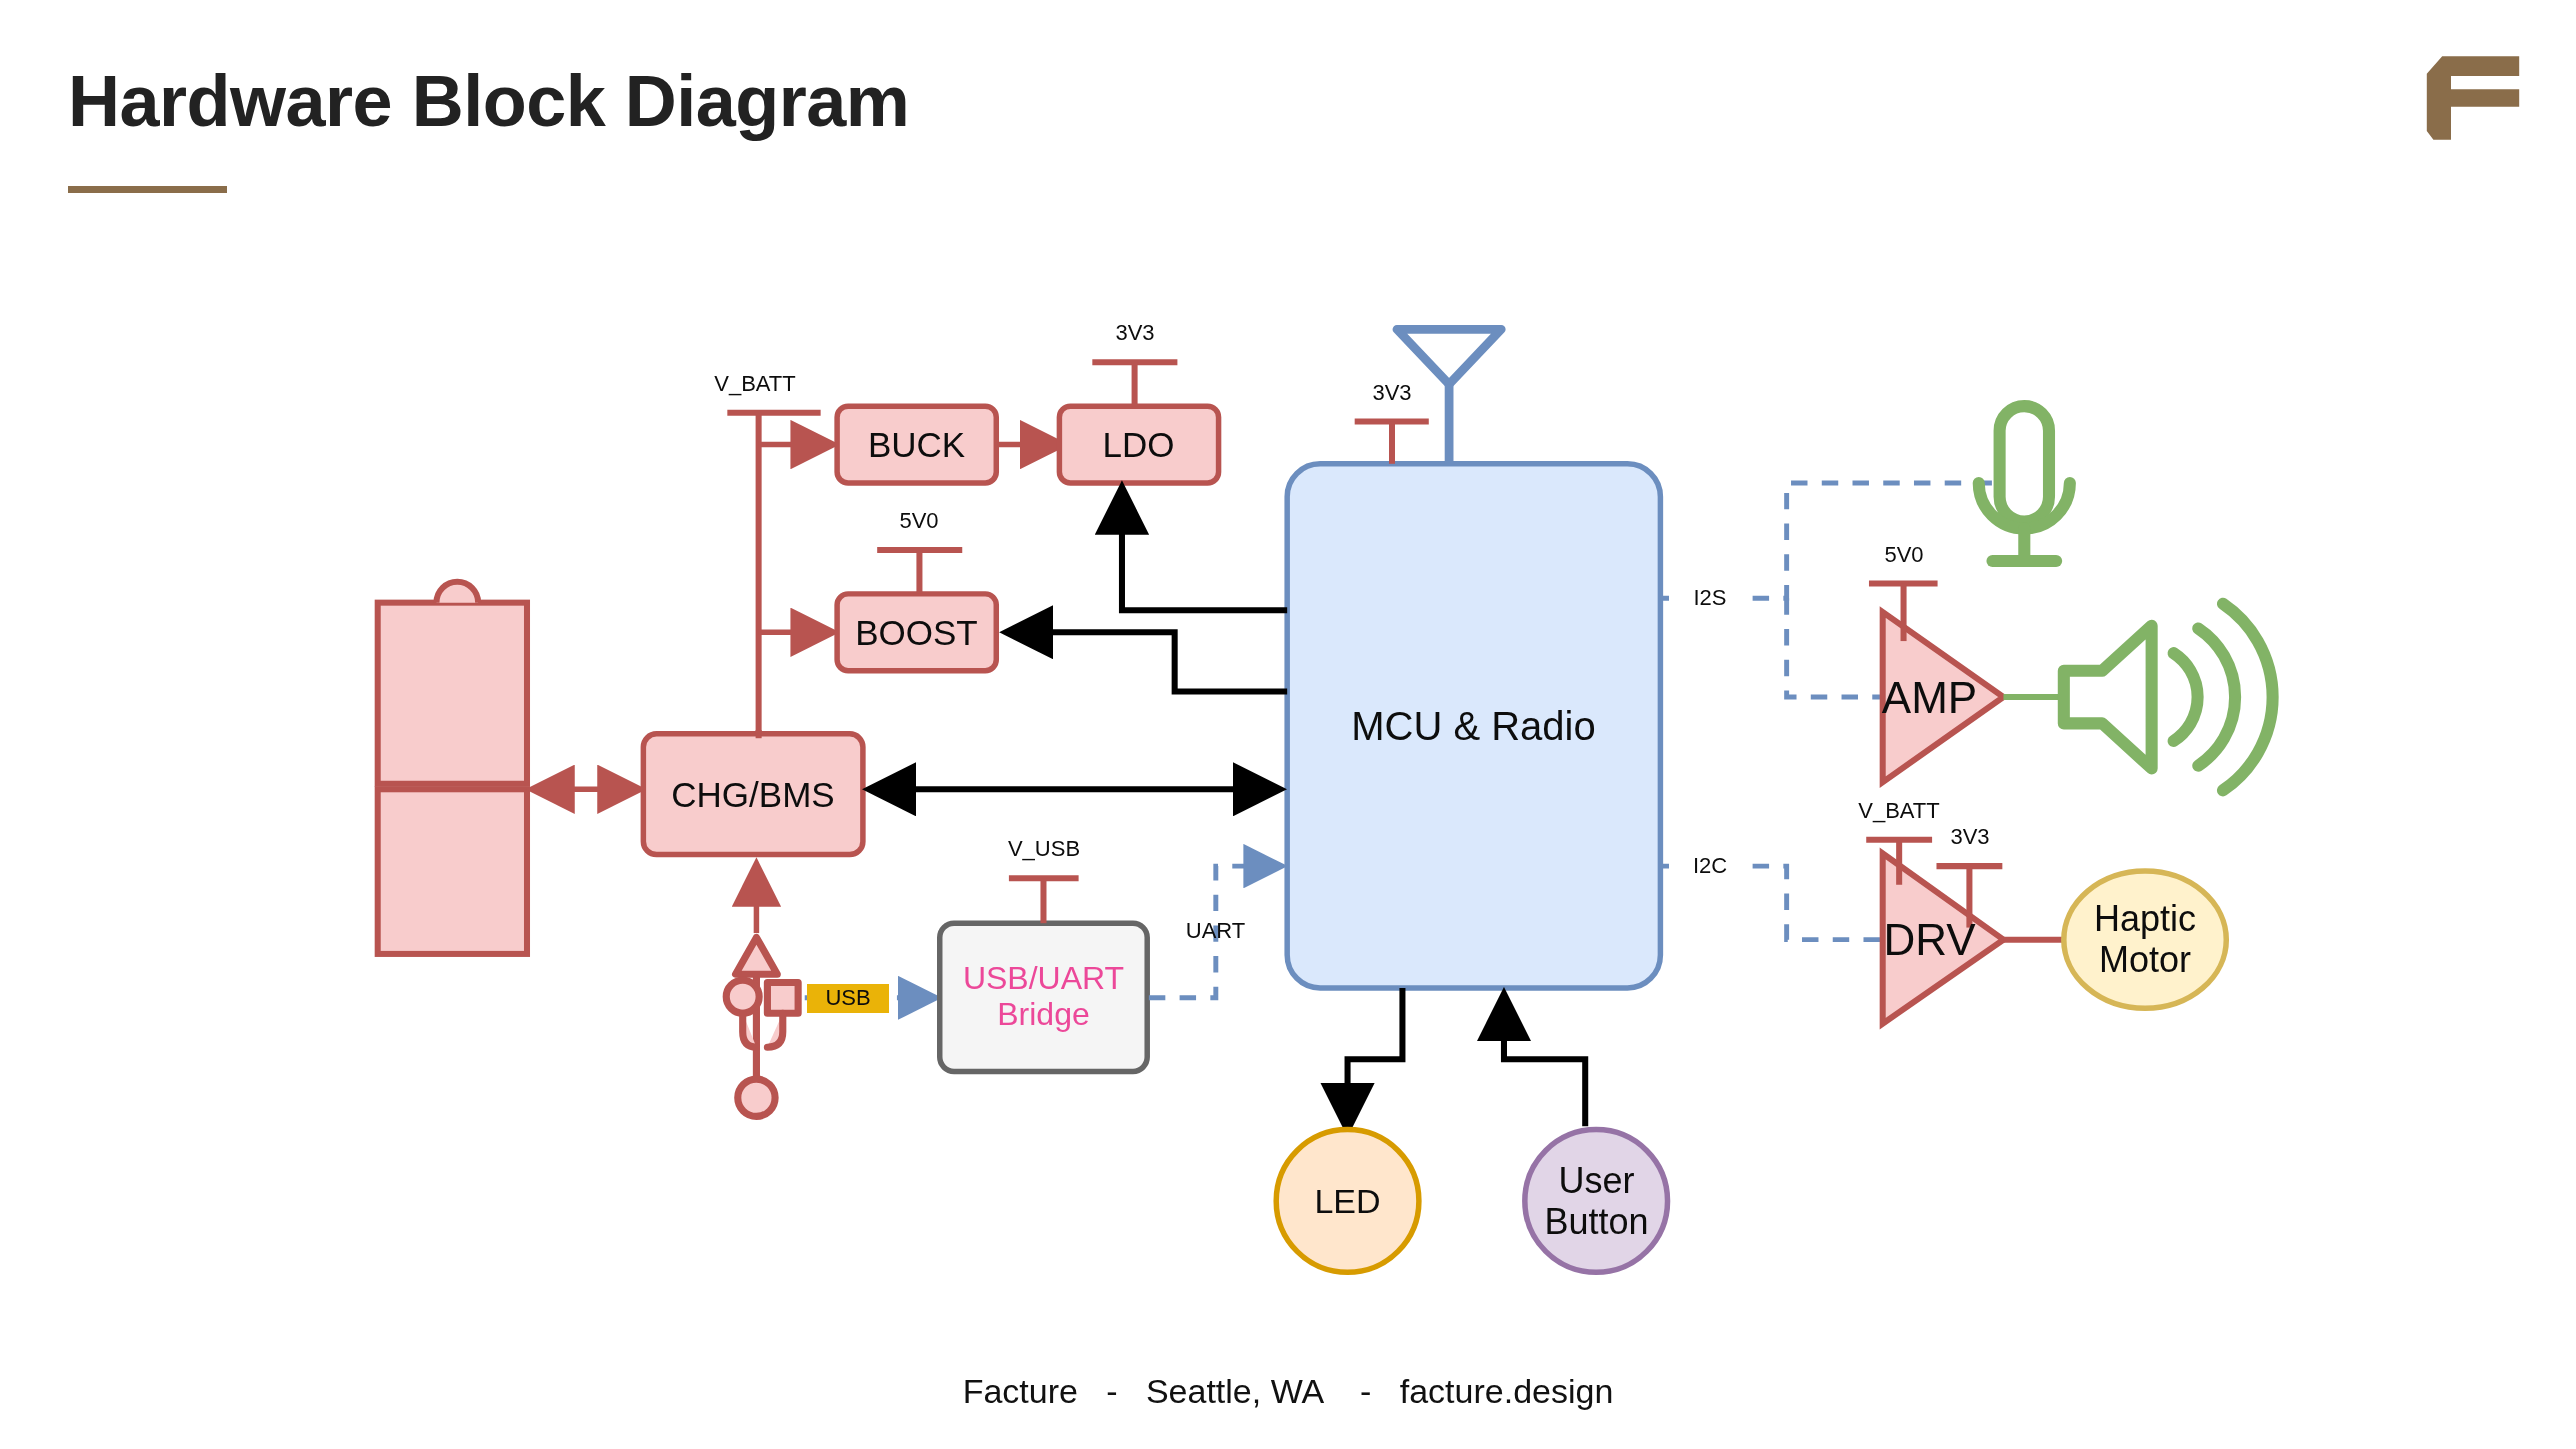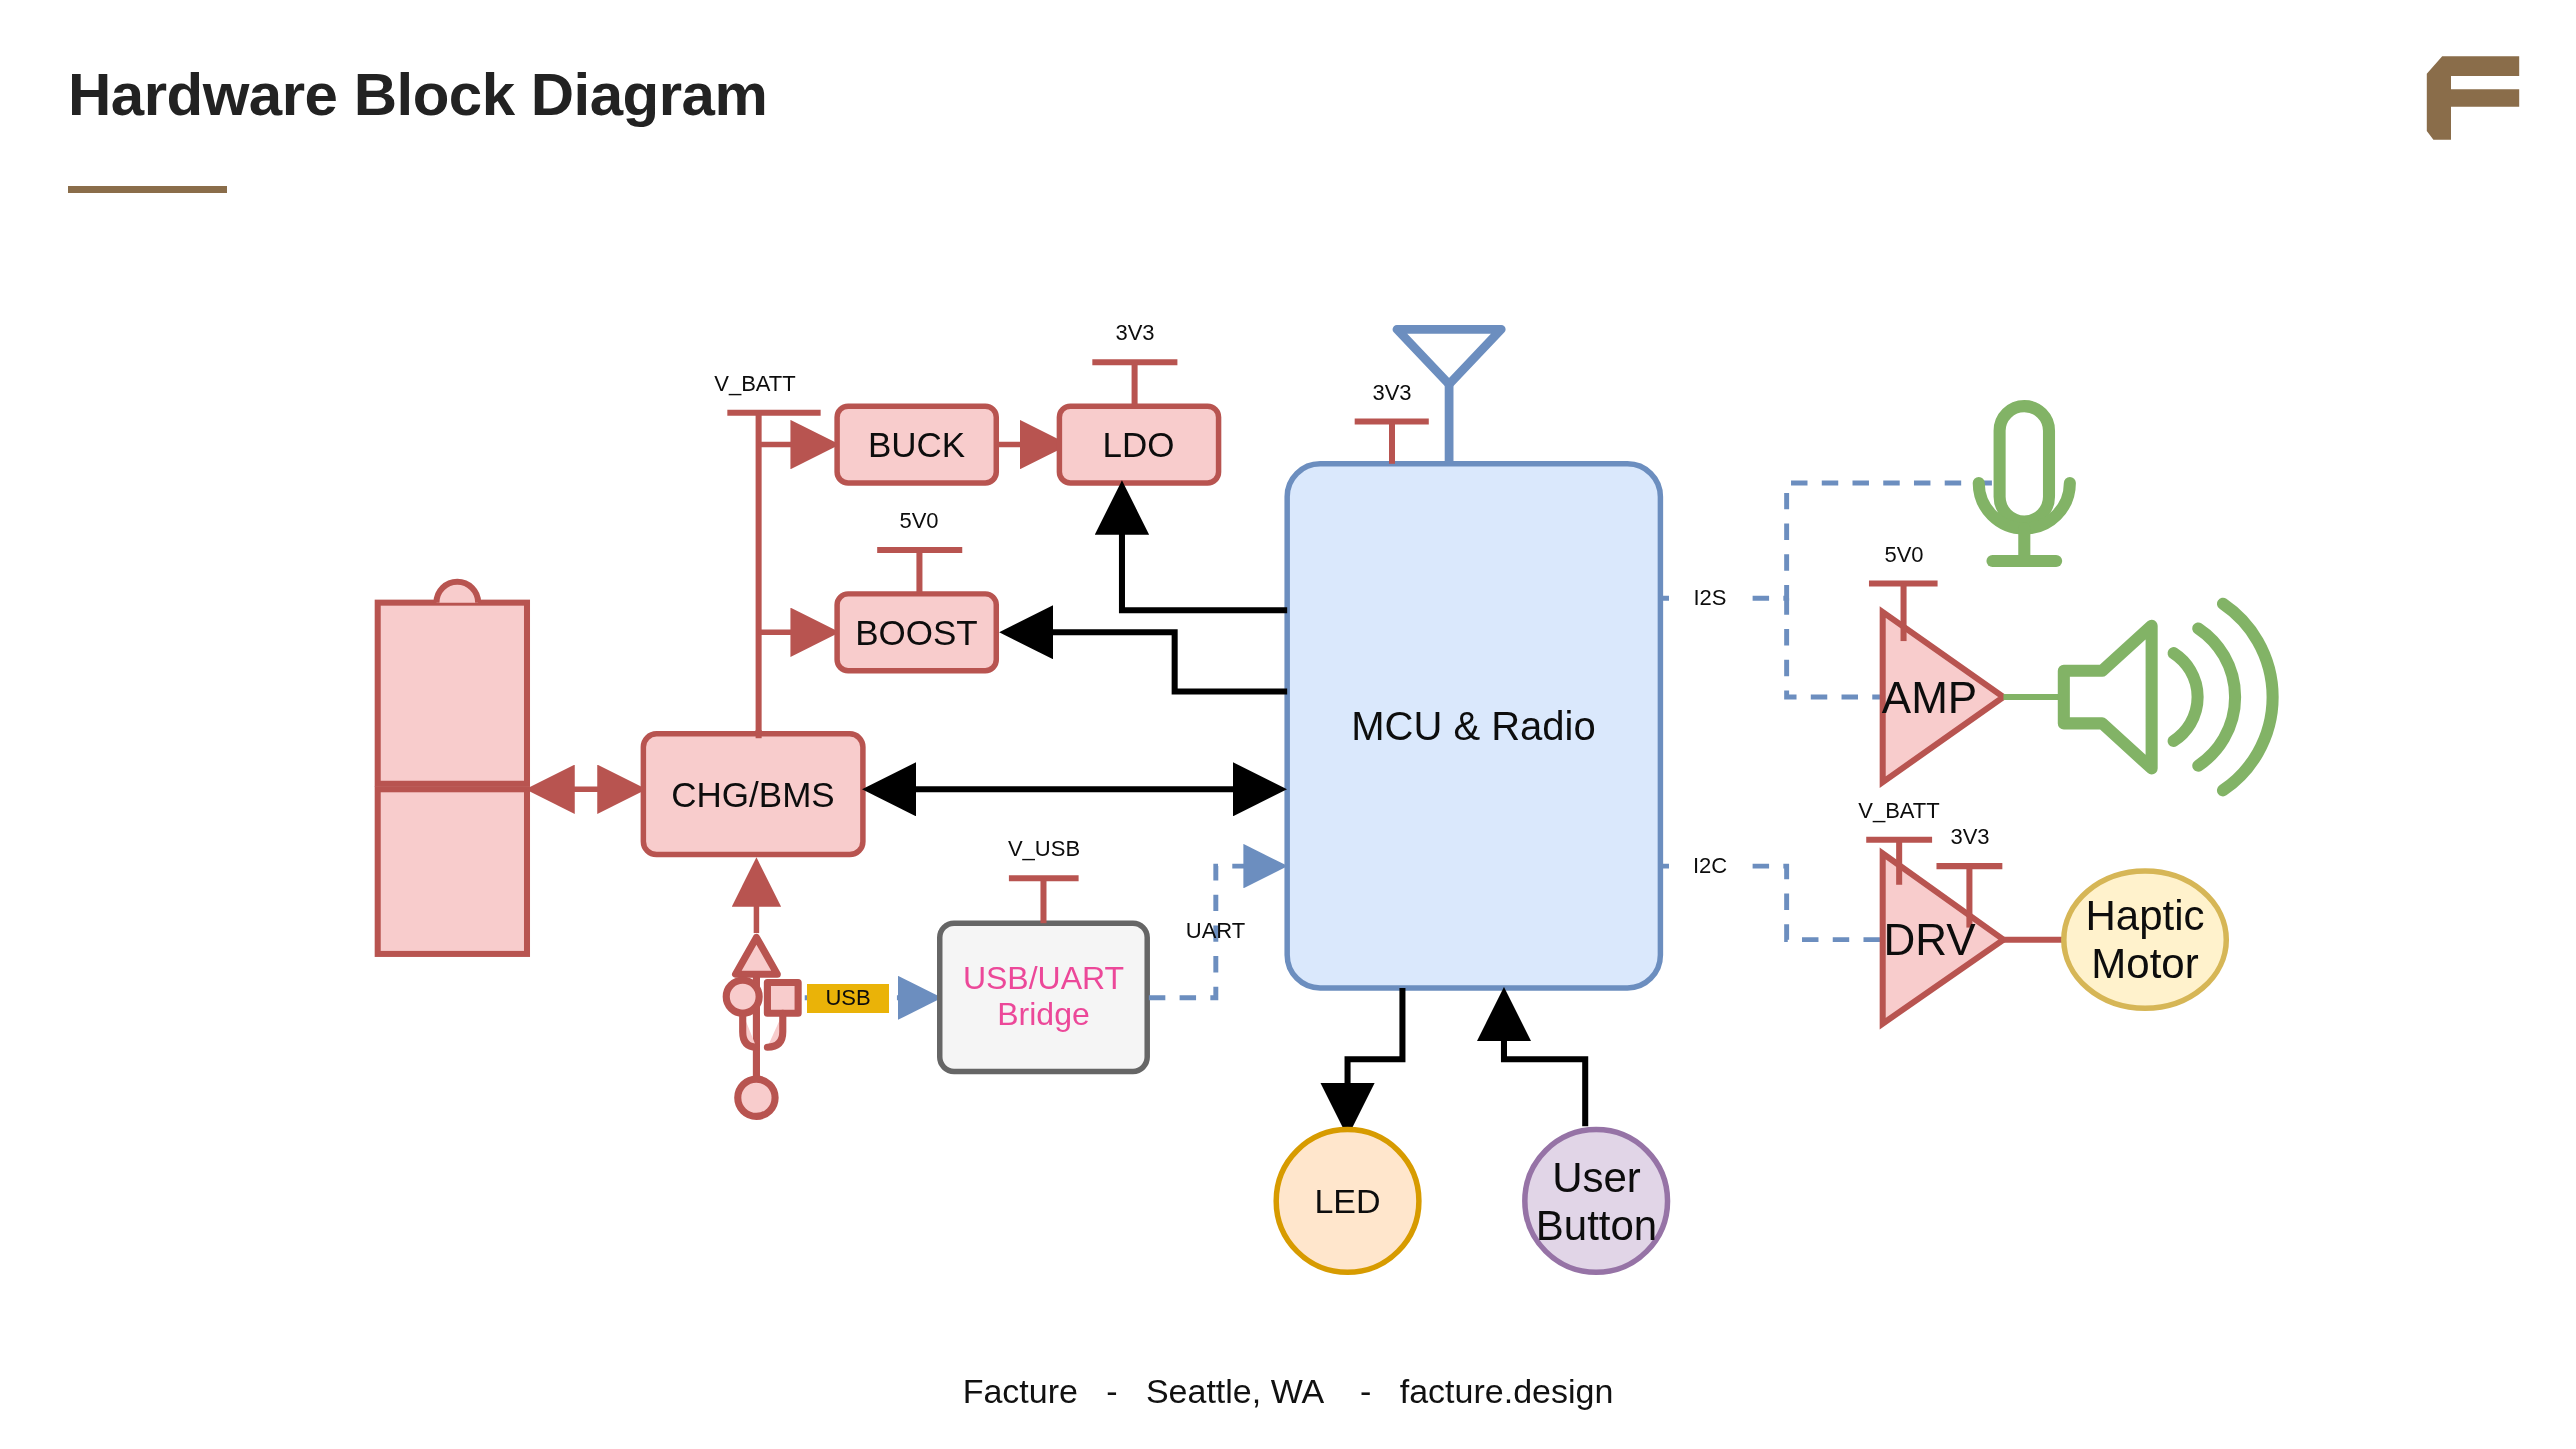--- a/index.html
+++ b/index.html
@@ -13,21 +13,21 @@
     position: relative;
     overflow: hidden;
     font-family: "Liberation Sans", sans-serif;
   }
 
   
   #slide-title {
     position: absolute;
     left: 68px;
     top: 60px;
-    font-size: 60px;
+    font-size: 72px;
     font-weight: bold;
     color: #222222;
     letter-spacing: -0.5px;
     white-space: nowrap;
   }
   #title-underline {
     position: absolute;
     left: 68px;
     top: 186px;
     width: 159px;
@@ -61,21 +61,21 @@
     justify-content: center;
     text-align: center;
     color: #0d0d0d;
     pointer-events: none;
     line-height: 1.12;
   }
   .lbl-block  { font-size: 35px; }
   .lbl-mcu    { font-size: 40px; }
   .lbl-bridge { font-size: 32px; color: #ec4899; }
   .lbl-tri    { font-size: 44px; }
-  .lbl-ell    { font-size: 42px; }
+  .lbl-ell    { font-size: 36px; }
   .lbl-rail   { font-size: 22px; }
   .lbl-bus    { font-size: 22px; }
 
   
   #slide-footer {
     position: absolute;
     left: 0;
     top: 1372px;
     width: 2576px;
     text-align: center;

